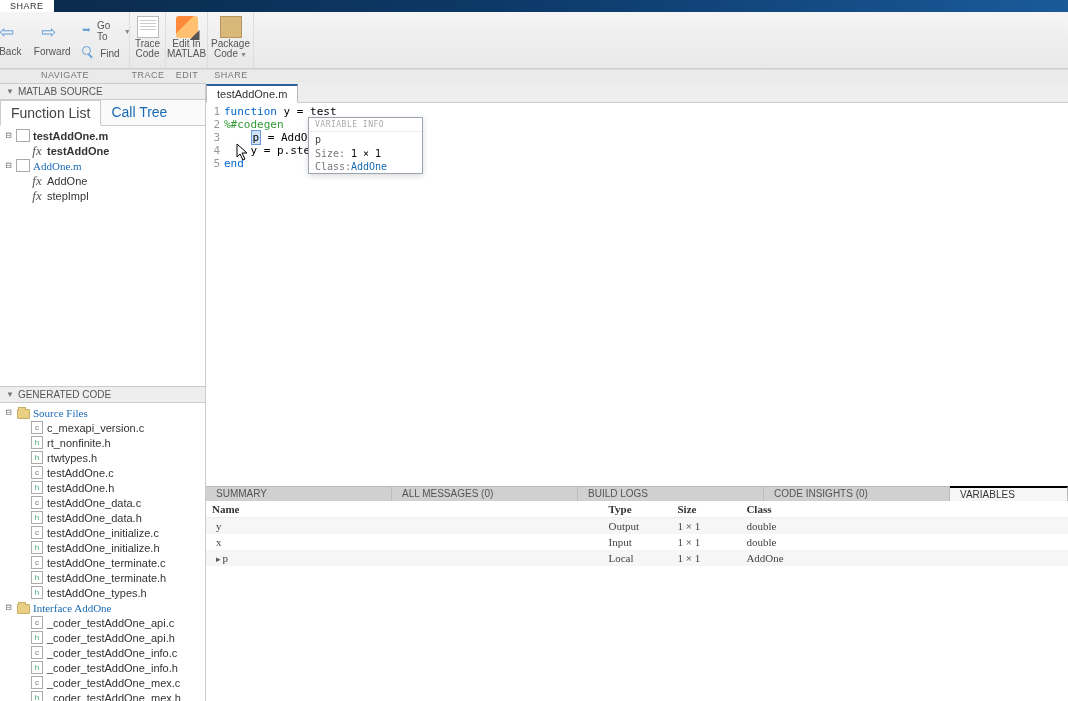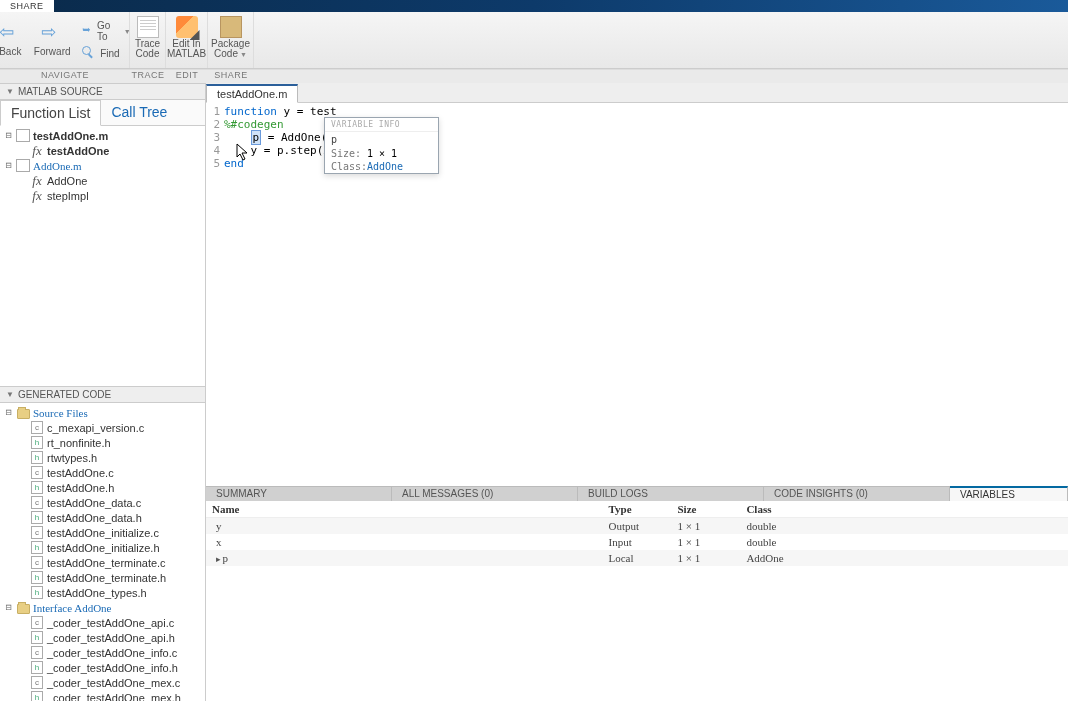--- a/index.html
+++ b/index.html
@@ -38,31 +38,31 @@
   .file-tabs { height: 20px; background: #eee; border-bottom: 1px solid #ccc; display: flex; align-items: flex-end; }
   .file-tab { background: #fff; border: 1px solid #bbb; border-bottom: 1px solid #fff; margin-bottom: -1px; padding: 2px 10px; font-size: 11px; color: #333; border-top: 2px solid #2b5f9a; }
   .code { flex: 1; font-family: Menlo, Consolas, monospace; font-size: 11px; position: relative; padding: 2px 0; background: #fff; overflow: hidden; }
   .code-line { display: flex; line-height: 13px; }
   .ln { width: 18px; text-align: right; color: #999; padding-right: 4px; flex-shrink: 0; user-select: none; }
   .ct { white-space: pre; }
   .kw { color: #0066cc; }
   .cm { color: #339933; }
   .var-hover { background: #cfe2f8; border: 1px solid #6a9adb; padding: 0 1px; margin: -1px 0; }
   .cursor-icon { position: absolute; left: 30px; top: 40px; pointer-events: none; }
-  .hover-box { position: absolute; left: 118px; top: 14px; width: 115px; background: #fff; border: 1px solid #9aa5b0; box-shadow: 0 2px 6px rgba(0,0,0,0.15); font-size: 10px; }
+  .hover-box { position: absolute; left: 102px; top: 14px; width: 115px; background: #fff; border: 1px solid #9aa5b0; box-shadow: 0 2px 6px rgba(0,0,0,0.15); font-size: 10px; }
   .hover-box .hb-title { color: #aaa; font-size: 8px; letter-spacing: 0.5px; padding: 2px 6px; border-bottom: 1px solid #eee; }
   .hover-box .hb-row { display: flex; padding: 1px 6px; }
   .hover-box .hb-key { width: 36px; color: #777; }
   .hover-box .hb-val { color: #000; }
   .hover-box .hb-val.link { color: #1a6ab5; }
   .hover-box .hb-name { padding: 2px 6px; color: #444; }
 
   .bottom-tabs { height: 15px; background: #d0d0d0; border-top: 1px solid #bbb; display: flex; font-size: 10px; color: #555; }
   .bt { padding: 1px 10px; border-right: 1px solid #bbb; flex-shrink:0; }
-  .bt.variables { flex: 1; background: #f7f7f7; color: #333; border-top: 2px solid #0369a1; margin-top:-1px; }
+  .bt.variables { flex: 1; background: #f7f7f7; color: #333; border-top: 2px solid #000000; margin-top:-1px; }
   .var-table { border-collapse: collapse; width: 100%; font-size: 11px; font-family: Liberation Serif, serif; }
   .var-table th { text-align: left; font-weight: bold; color: #333; background: #fff; padding: 2px 6px; border-bottom: 1px solid #eee; }
   .var-table td { padding: 2px 6px; color: #444; }
   .var-table tr.data:nth-child(odd) td { background: #f6f6f6; }
   .var-table tr.sel td { background: #c7dbf7; }
   .vt-wrap { height: 200px; overflow: auto; background: #fff; }
 
   
   .ico-arrow-left, .ico-arrow-right { color:#67a2d8; font-size:18px; line-height:18px; }
   .ico-goto { color:#67a2d8; }

